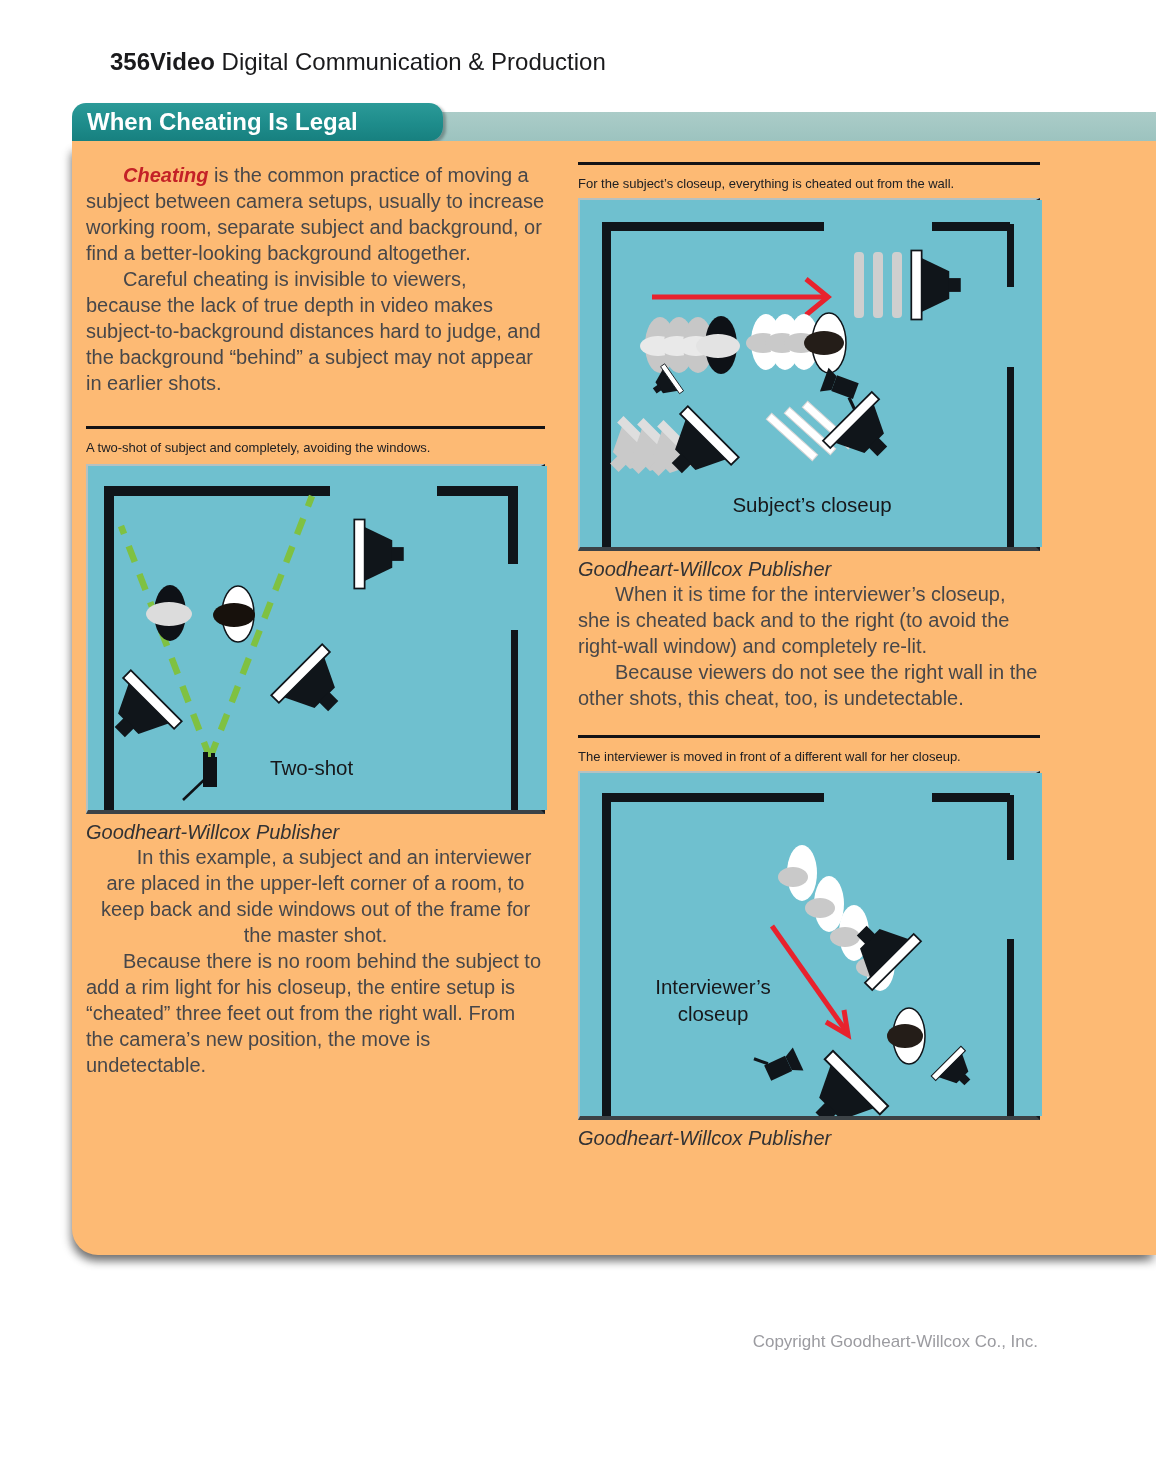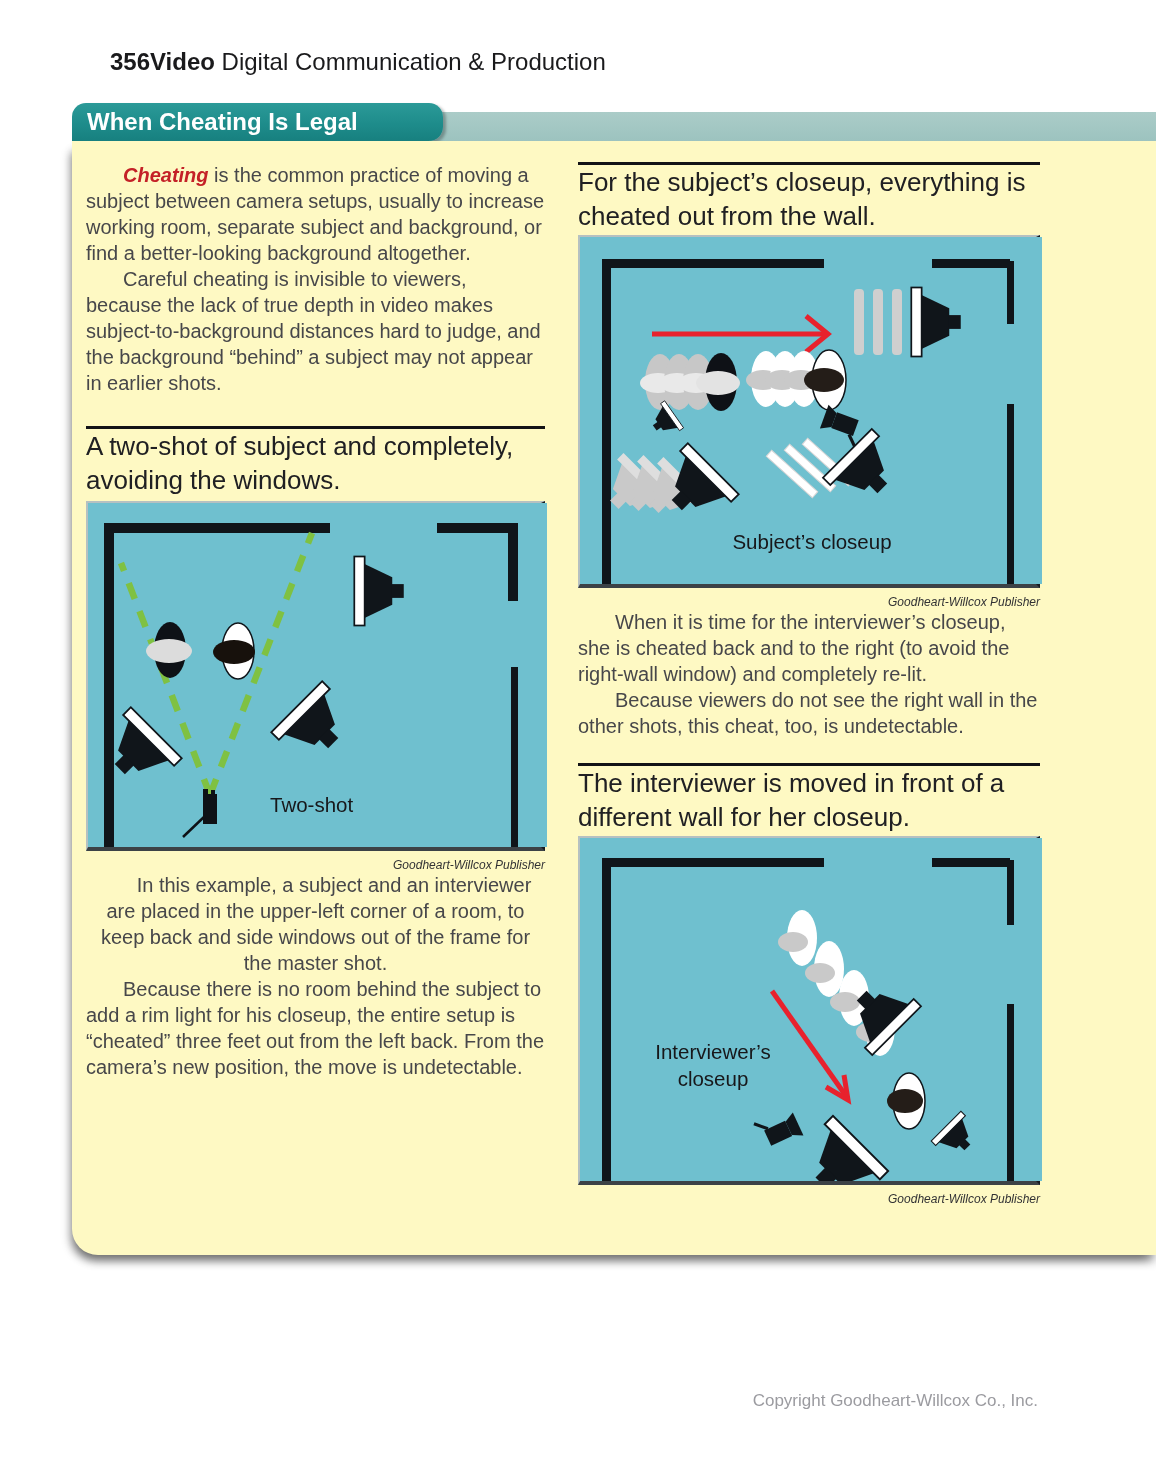--- a/index.html
+++ b/index.html
@@ -14,40 +14,40 @@
   
   .banner-strip{position:absolute;left:430px;right:0;top:112px;height:29px;
     background:linear-gradient(180deg,#abccc8 0%,#9cc3bf 100%);}
   .banner-tab{position:absolute;left:72px;top:103px;width:371px;height:38px;
     background:linear-gradient(180deg,#2b9a98 0%,#1e8c8b 55%,#17807f 100%);
     border-radius:14px 14px 14px 0;box-shadow:3px 2px 3px rgba(0,0,0,.28);
     color:#ffffff;font-size:24px;font-weight:bold;line-height:38px;
     padding-left:15px;box-sizing:border-box;}
   
   .panel{position:absolute;left:72px;top:141px;width:1084px;min-height:1114px;
-    background:#fef9c3;border-radius:0 0 0 26px;box-sizing:border-box;
+    background:#fdba74;border-radius:0 0 0 26px;box-sizing:border-box;
     box-shadow:0 8px 10px -2px rgba(0,0,0,.42),-6px 8px 10px -4px rgba(0,0,0,.28);
     padding:21px 0 20px 14px;}
   .cols{display:flex;gap:33px;}
   .col-left{width:459px;}
   .col-right{width:462px;}
   p.body{margin:0;text-indent:37px;font-size:20px;line-height:26px;color:#47474a;}
   .lead{color:#c42127;font-weight:bold;font-style:italic;}
-  .fig-cap{border-top:3px solid #131316;font-size:26px;
-    line-height:34px;color:#202023;margin-bottom:2px;}
+  .fig-cap{border-top:3px solid #131316;padding-top:6px;font-size:13px;
+    line-height:25px;color:#202023;margin-bottom:2px;}
   .cap-mid{margin-top:30px;margin-bottom:4px;}
   .cap-low{margin-top:24px;margin-bottom:2px;}
   .fig-box{border-top:2px solid #b6c1c1;border-left:2px solid #b6c1c1;
     border-right:4px solid #171b20;border-bottom:4px solid #3c4246;text-align:right;}
   svg.diagram{display:block;background:#6fc0cf;}
   svg.diagram text{font-family:"Liberation Sans",sans-serif;fill:#17171a;font-size:20.5px;}
-  .credit{text-align:right;font-style:italic;font-size:12px;color:#323234;margin-top:7px;}
+  .credit{text-align:left;font-style:italic;font-size:20px;color:#323234;margin-top:7px;}
   .after-fig{margin-top:36px;text-align:center;}
   .mt30{margin-top:30px;}
-  .footer{position:absolute;top:1391px;right:118px;font-size:17px;color:#9b9ba0;}
+  .footer{position:absolute;top:1332px;right:118px;font-size:17px;color:#9b9ba0;}
 </style>
 </head>
 <body>
 
 <svg width="0" height="0" style="position:absolute" aria-hidden="true">
   <defs>
     <g id="light">
       <polygon points="10,-24 10,24 -15,12 -15,-12" fill="#10151a"></polygon>
       <rect x="-25" y="-6" width="11" height="12" fill="#10151a"></rect>
       <rect x="9" y="-30" width="9" height="60" fill="#ffffff" stroke="#10151a" stroke-width="1.5"></rect>
@@ -119,21 +119,21 @@
           <rect x="-7" y="-21" width="5" height="6" fill="#0e1116"></rect>
           <rect x="1" y="-20" width="4" height="5" fill="#0e1116"></rect>
           <line x1="-5" y1="6" x2="-27" y2="27" stroke="#0e1116" stroke-width="2.5"></line>
         </g>
         <text x="182" y="309">Two-shot</text>
       </svg>
       </div>
       <div class="credit">Goodheart-Willcox Publisher</div>
 
       <p class="body after-fig">In this example, a subject and an interviewer are placed in the upper-left corner of a room, to keep back and side windows out of the frame for the master shot.</p>
-      <p class="body">Because there is no room behind the subject to add a rim light for his closeup, the entire setup is “cheated” three feet out from the left back. From the camera’s new position, the move is undetectable.</p>
+      <p class="body">Because there is no room behind the subject to add a rim light for his closeup, the entire setup is “cheated” three feet out from the right wall. From the camera’s new position, the move is undetectable.</p>
     </div>
 
     <div class="col-right">
       <div class="fig-cap">For the subject’s closeup, everything is cheated out from the wall.</div>
 
       <div class="fig-box">
       <svg class="diagram" width="462" height="347" viewBox="0 0 462 347">
 
         <g>
           <rect x="22" y="22" width="9" height="325" fill="#10151a"></rect>

